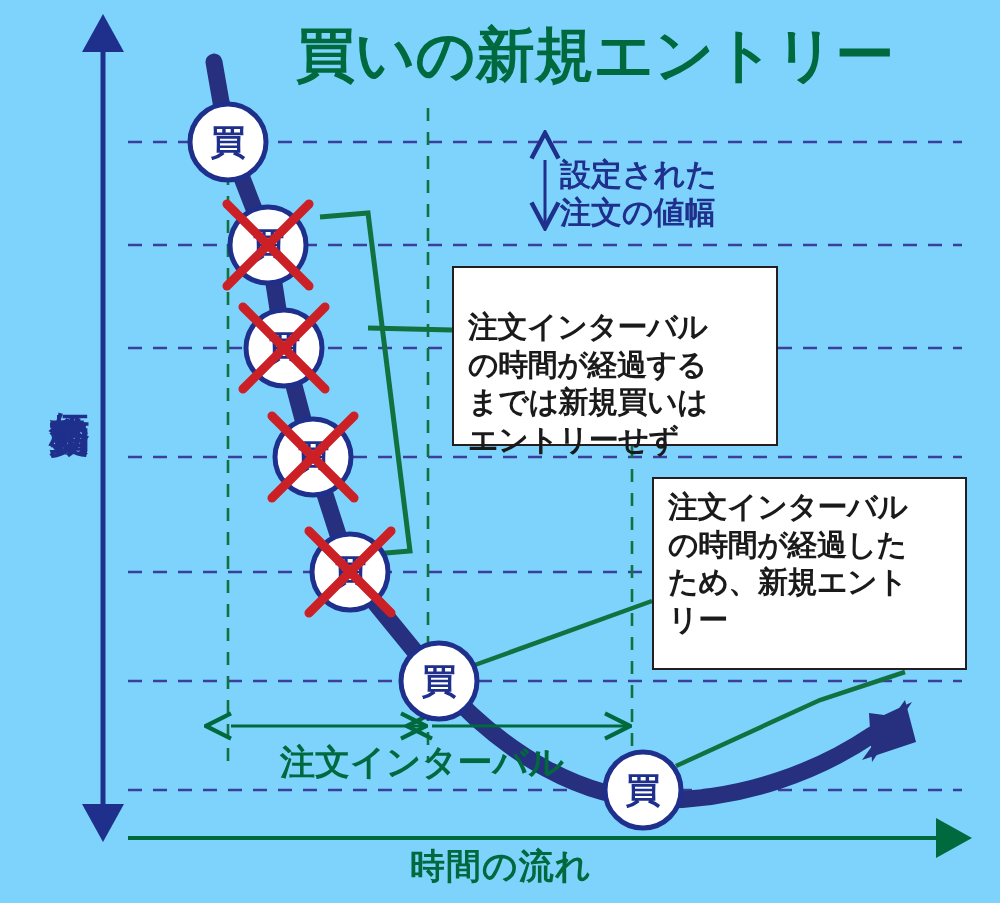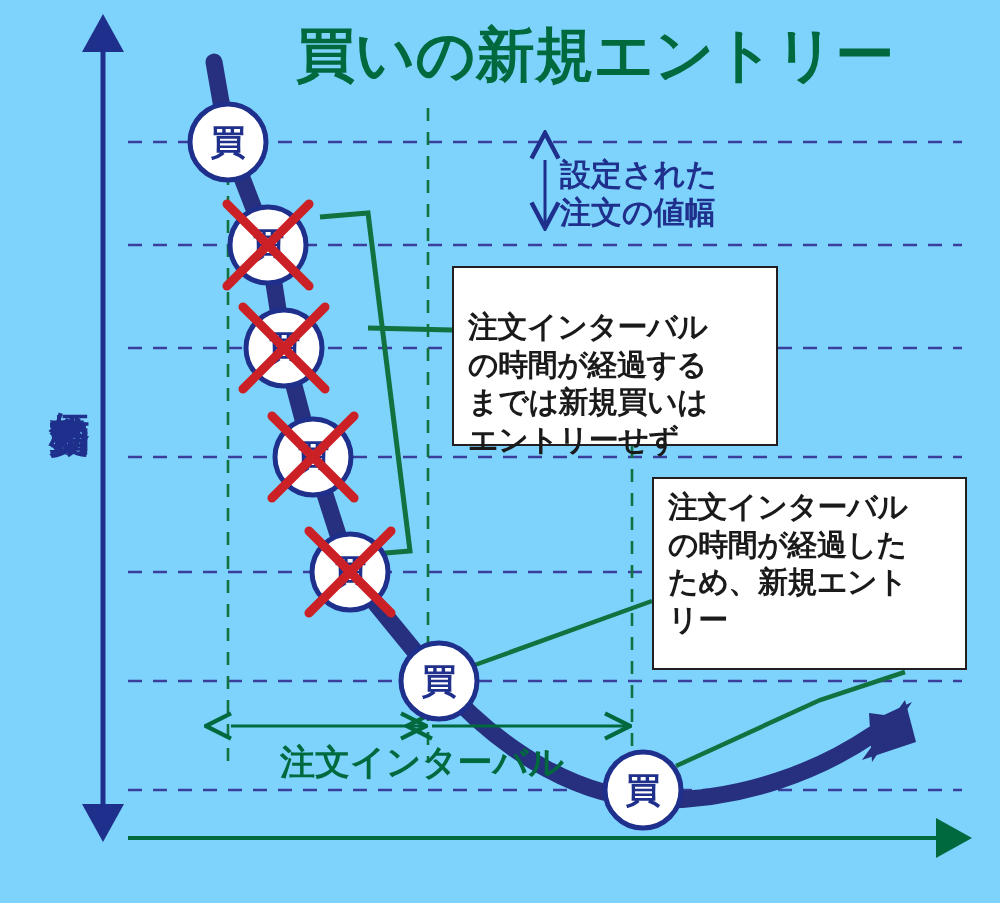--- a/index.html
+++ b/index.html
@@ -218,20 +218,21 @@
         </g>
         <g>
           <circle cx="643" cy="790" r="38" fill="#ffffff" stroke="#1f2f8c" stroke-width="5"></circle>
         </g>
       </g>
   </svg>
 
   <div class="txt" id="title">買いの新規エントリー</div>
 
   <div class="txt" id="y-axis-label">価格変動</div>
+  <div class="txt" id="x-axis-label">時間の流れ</div>
 
   <div class="txt" id="order-width-label"><span>設定された</span>
 <span>注文の値幅</span></div>
 
   <div class="txt" id="interval-label">注文インターバル</div>
 
   <div class="callout" id="callout-1">
     <div class="ctext"><span>注文インターバル</span>
 <span>の時間が経過する</span>
 <span>までは新規買いは</span>

